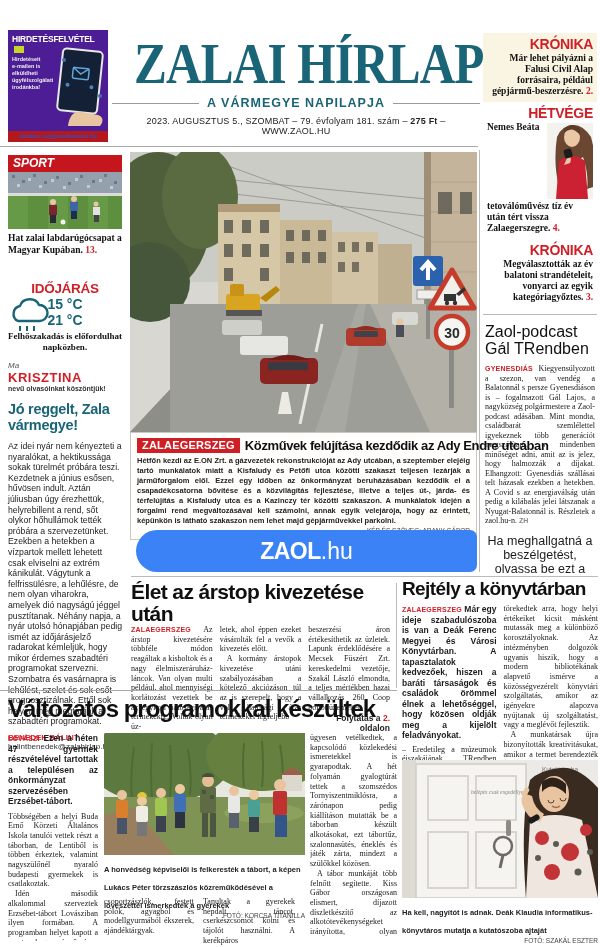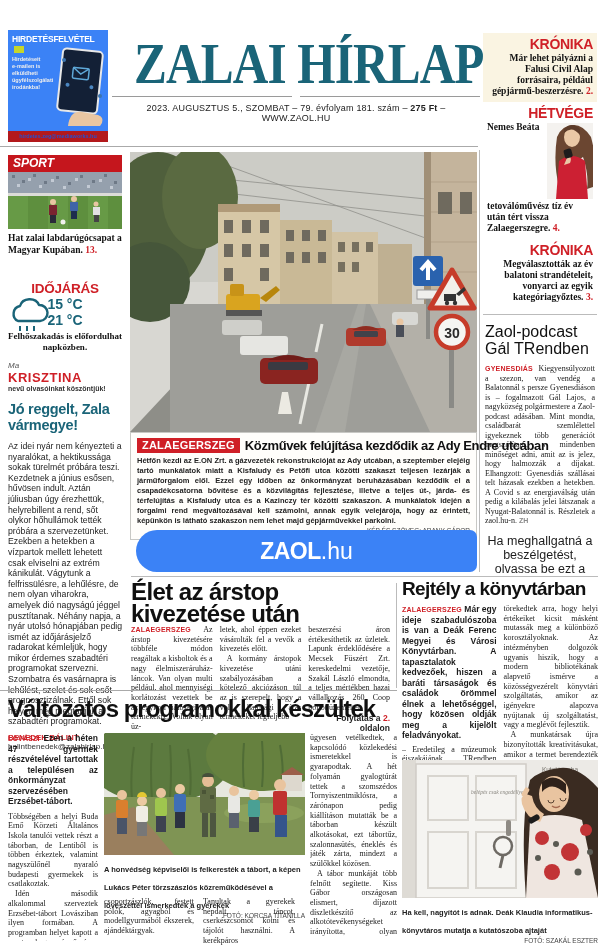--- a/index.html
+++ b/index.html
@@ -20,21 +20,21 @@
   
   .mast-title { font:bold 56px/56px "Liberation Serif",serif; color:#1a6478; text-align:center;
                 transform:scaleX(.88); transform-origin:50% 50%; white-space:nowrap; letter-spacing:-1px;}
   .mast-sub { display:flex; align-items:center; gap:8px; margin-top:4px; }
   .mast-sub .line { flex:1; height:1px; background:#9a9a9a; }
   .mast-sub .txt { font:bold 12.5px "Liberation Sans",sans-serif; color:#1a6478; letter-spacing:1px; }
   .dateline { font:9px "Liberation Sans",sans-serif; color:#222; text-align:center; margin-top:6px; letter-spacing:.2px;}
   .dateline b { font-weight:bold; }
 
   
-  .adbox { background:#3b82f6; color:#fff; width:100px; height:112px; position:relative; overflow:hidden;}
+  .adbox { background:#4c1d95; color:#fff; width:100px; height:112px; position:relative; overflow:hidden;}
   .adbox .ttl { font:bold 8.5px "Liberation Sans",sans-serif; padding:4px 3px 2px 4px; letter-spacing:-0.2px;}
   .adbox .ttl i { display:inline-block; width:10px; height:7px; background:#c6d62b; vertical-align:middle; margin-left:2px;}
   .adbox .bdy { font:bold 5.5px/7px "Liberation Sans",sans-serif; width:38px; padding-left:4px; color:#eee;}
   .adbox .strip { position:absolute; left:0; right:0; bottom:0; height:11px; background:#b3191c;
                   font:bold 5.5px/11px "Liberation Sans",sans-serif; color:#274ecb; text-align:center;}
 
   
   .rail { position:absolute; left:483px; top:33px; width:114px; height:540px; overflow:hidden; }
   .promo { text-align:right; padding:3px 4px 5px 4px; }
   .promo .lbl { font:bold 14px "Liberation Sans",sans-serif; color:#cf1f26; letter-spacing:-0.3px;}
@@ -109,20 +109,21 @@
         <circle cx="50" cy="50" r="2" fill="#3d74ad"></circle>
       <path d="M18,80 q2,-16 14,-14 l16,3 q6,2 4,8 l-2,3 Z" fill="#e9c6a2"></path>
     </svg>
     <div class="strip">hirdetes.zeg@mediaworks.hu</div>
   </div>
 
   <div class="abs" style="left:112px; top:36px; width:368px;">
     <div class="mast-title">ZALAI HÍRLAP</div>
     <div class="mast-sub">
       <span class="line"></span>
+      <span class="txt">A VÁRMEGYE NAPILAPJA</span>
       <span class="line"></span>
     </div>
     <div class="dateline"><span>2023. AUGUSZTUS 5., SZOMBAT – 79. évfolyam 181. szám – </span><b>275 Ft</b><span> – WWW.ZAOL.HU</span></div>
   </div>
 
   <div class="abs hrule" style="left:0; top:146px; width:478px;"></div>
   <div class="abs vrule" style="left:479px; top:150px; height:422px;"></div>
 
   <div class="rail">
     <div class="promo cream">
@@ -348,21 +349,21 @@
   <div class="abs banner" style="left:136px; top:530px; width:341px;">
     <div class="ban-orange">
       <span class="z">ZAOL</span>
         <span class="hu">.hu</span>
     </div>
   </div>
 
   <div class="abs hrule" style="left:131px; top:576px; width:467px; background:#bbb;"></div>
 
   <div class="abs" style="left:131px; top:581px; width:259px;">
-    <div class="headline" style="font-size:24px; line-height:22px;">Élet az árstop kivezetése után</div>
+    <div class="headline" style="font-size:21px; line-height:22px;">Élet az árstop kivezetése után</div>
     <div class="cols">
       <div class="serifbody"><span class="loc">ZALAEGERSZEG</span><span> Az árstop kivezetésére többféle módon reagáltak a kisboltok és a nagy élelmiszeráruház-láncok. Van olyan multi például, ahol mennyiségi korlátozást vezettek be az egykori hatósági áras termékekre. Voltak olyan üz-</span></div>
       <div class="serifbody">
           <p>letek, ahol éppen ezeket vásárolták fel a vevők a kivezetés előtt.</p>
           <p>A kormány árstopok kivezetése utáni szabályozásában a kötelező akciózáson túl az is szerepelt, hogy a volt hatósági áras termékeket legfeljebb</p>
         </div>
       <div>
         <div class="serifbody">beszerzési áron értékesíthetik az üzletek. Lapunk érdeklődésére a Mecsek Füszért Zrt. kereskedelmi vezetője, Szakál László elmondta, a teljes mértékben hazai vállalkozás 260 Coop boltot üzemeltet.</div>
         <div class="more"><span>Folytatás a </span><span class="pg">2.</span><span> oldalon</span></div>
       </div>

